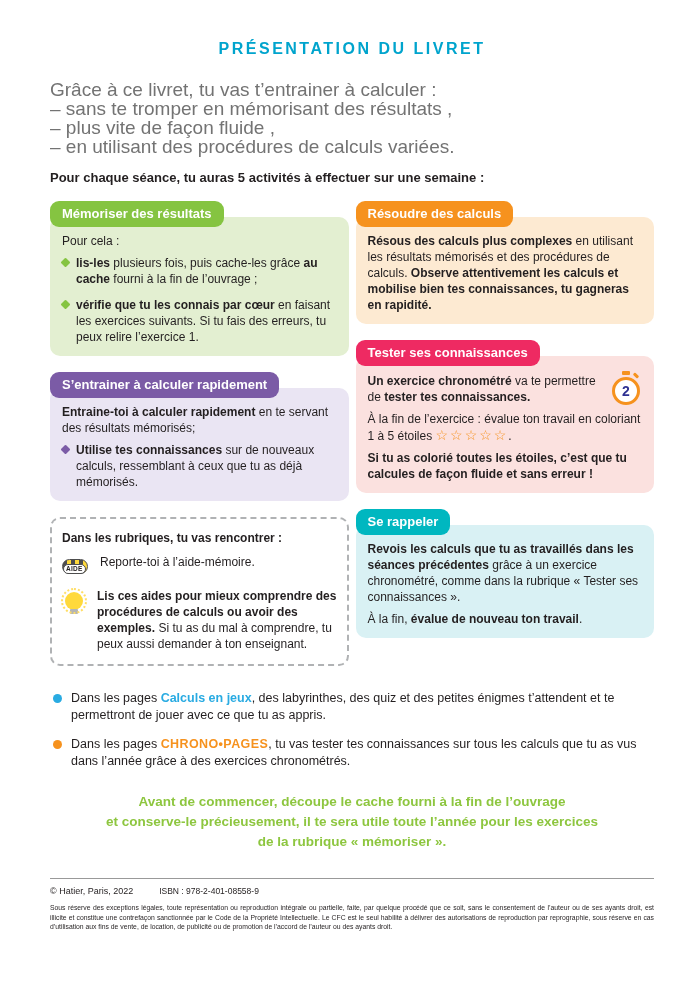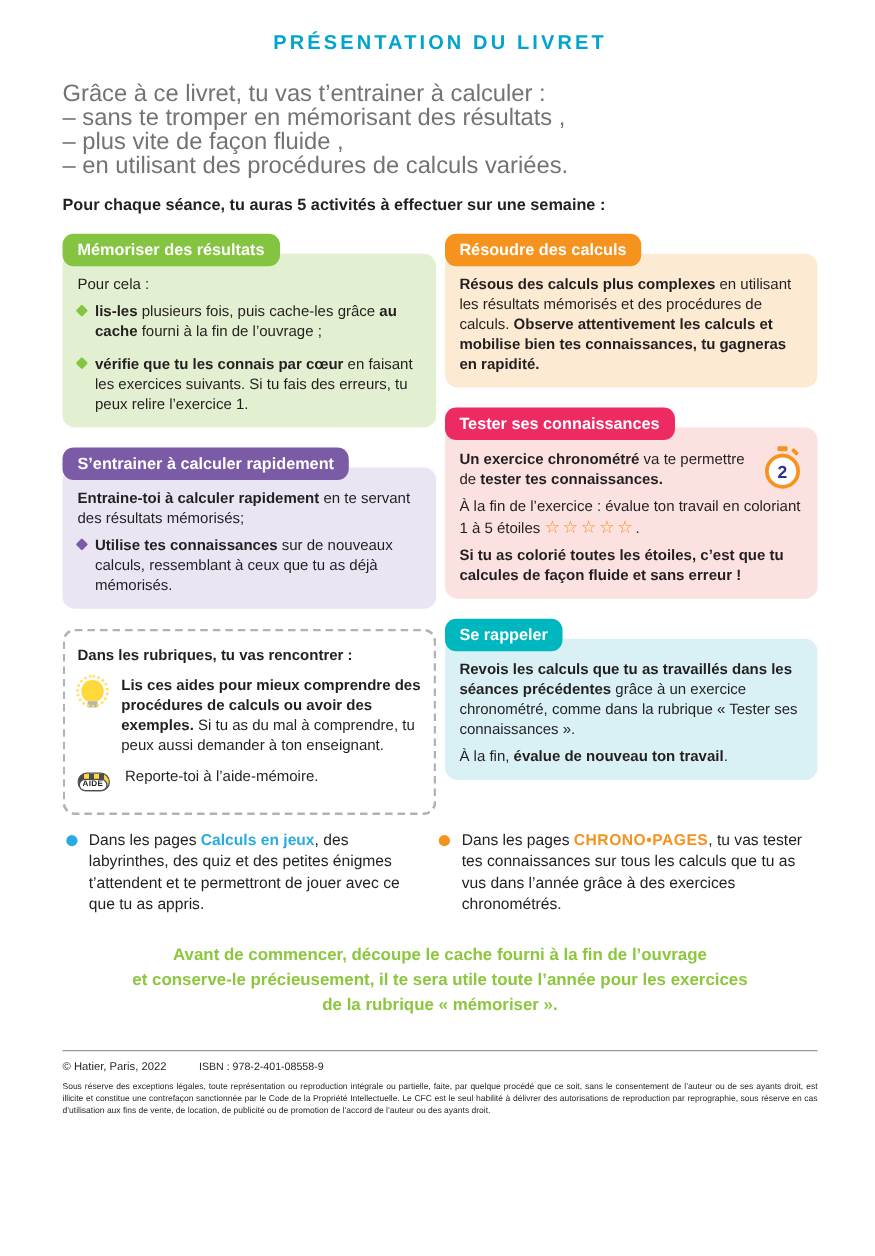--- a/index.html
+++ b/index.html
@@ -1,18 +1,18 @@
 <!DOCTYPE html>
 <html><head>
 <meta charset="utf-8">
 <style>
   *{margin:0;padding:0;box-sizing:border-box}
   html,body{width:700px}
   body{height:1005px;background:#fff;font-family:"Liberation Sans",sans-serif;color:#231f20;overflow:hidden}
-  .page{width:700px;height:893px;padding:26px 46px 8px 50px}
+  .page{width:700px;height:893px;padding:40px 46px 8px 50px}
 
   .title{text-align:center;color:#00a4cd;font-size:16px;font-weight:bold;letter-spacing:2.5px;margin-bottom:22px}
 
   .pink{color:#737373;font-weight:normal;font-size:19px;line-height:19px;margin-bottom:14px}
   .activities{font-size:13px;font-weight:bold;margin-bottom:16px}
 
   .grid{display:flex;gap:7px}
   .col{flex:1;display:flex;flex-direction:column;gap:16px}
 
   .card{display:flex;flex-direction:column;align-items:flex-start}
@@ -47,21 +47,21 @@
   .bee-label{position:absolute;left:1px;top:9px;background:#fff;border:1px solid #4d4d4d;border-radius:5px;font-size:6.5px;font-weight:bold;padding:0 2px;line-height:8px;letter-spacing:.3px}
 
   .trow{display:flex;gap:8px;align-items:center;margin-bottom:6px}
   .trow .cp{flex:1;margin-bottom:0}
   .stopwatch{position:relative;flex:none;width:28px;height:28px;margin-top:5px;margin-right:2px;border:3px solid #f6921e;border-radius:50%;background:#fff;display:flex;align-items:center;justify-content:center}
   .stopwatch::before{content:"";position:absolute;top:-9px;left:7px;width:8px;height:4px;background:#f6921e;border-radius:1px}
   .stopwatch::after{content:"";position:absolute;top:-6px;right:-2px;width:6px;height:3px;background:#f6921e;transform:rotate(45deg);border-radius:1px}
   .sw-num{color:#2e3192;font-weight:bold;font-size:14px}
   .stars{color:#f6921e;letter-spacing:2px;font-size:14px}
 
-  .bbul{margin-top:12px;display:flex;flex-direction:row;gap:12px;padding-left:3px}
+  .bbul{margin-top:24px;display:flex;flex-direction:column;gap:12px;padding-left:3px}
   .brow{display:flex;gap:9px}
   .dot{width:9px;height:9px;border-radius:50%;flex:none;margin-top:4px}
   .dot-blue{background:#29abe2}
   .dot-orange{background:#f6921e}
   .brow p{font-size:12.5px;line-height:17px}
   .logo-blue{color:#29abe2;font-weight:bold}
   .logo-orange{color:#f6921e;font-weight:bold;letter-spacing:.4px}
 
   .closing{margin-top:22px;text-align:center;color:#8dc63f;font-weight:bold;font-size:13.5px;line-height:20px}
 
@@ -112,29 +112,29 @@
           <div class="cb">
             <span class="mark purple-mk"></span>
             <p class="cp"><span class="b">Utilise tes connaissances</span><span> sur de nouveaux calculs, ressemblant à ceux que tu as déjà mémorisés.</span></p>
           </div>
         </div>
       </div>
 
       <div class="dashed">
         <p class="dtitle">Dans les rubriques, tu vas rencontrer :</p>
         <div class="drow">
-          <span class="bulb"></span>
-          <p><span class="b">Lis ces aides pour mieux comprendre des procédures de calculs ou avoir des exemples.</span><span> Si tu as du mal à comprendre, tu peux aussi demander à ton enseignant.</span></p>
-        </div>
-        <div class="drow">
           <span class="bee">
             <span class="bee-body"></span>
             <span class="bee-label">AIDE</span>
           </span>
           <p>Reporte-toi à l’aide-mémoire.</p>
+        </div>
+        <div class="drow">
+          <span class="bulb"></span>
+          <p><span class="b">Lis ces aides pour mieux comprendre des procédures de calculs ou avoir des exemples.</span><span> Si tu as du mal à comprendre, tu peux aussi demander à ton enseignant.</span></p>
         </div>
       </div>
 
     </div>
 
     <div class="col">
 
       <div class="card">
         <div class="chead orange-h">Résoudre des calculs</div>
         <div class="cbody orange-bg">

